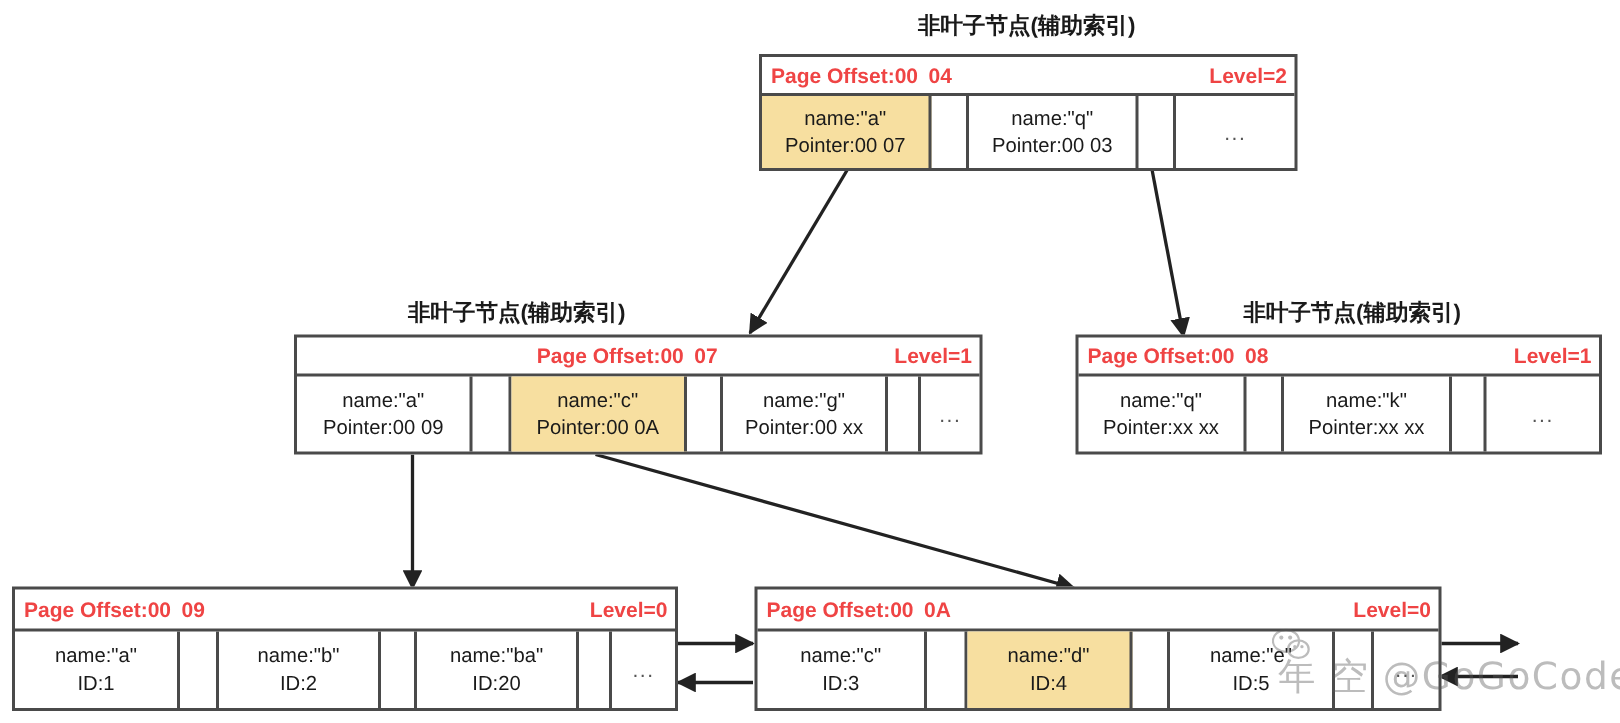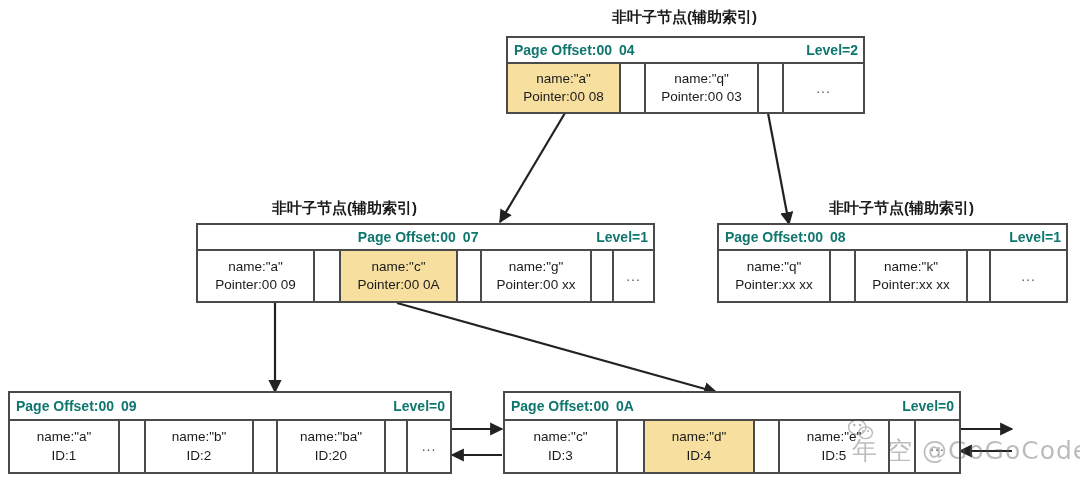--- a/index.html
+++ b/index.html
@@ -44,21 +44,21 @@
   .node-header {
     box-sizing: border-box;
     height: 26px;
     border-bottom: 2px solid #4a4a4a;
     display: flex;
     align-items: center;
     justify-content: space-between;
     padding: 0 5px 0 6px;
     font-size: 14px;
     font-weight: bold;
-    color: #0f766e;
+    color: #ef4444;
     white-space: nowrap;
   }
   .node-header .offset-label { display: flex; }
   .node-header .offset-label .gap { display: inline-block; width: 7px; }
 
   .node-cells {
     display: flex;
     box-sizing: border-box;
     height: 48px;
   }
@@ -148,21 +148,21 @@
       <span class="offset-label">
         <span>Page Offset:00</span>
         <span class="gap"></span>
         <span>04</span>
       </span>
       <span>Level=2</span>
     </div>
     <div class="node-cells">
       <div class="cell highlight" style="width:113px;">
         <div>name:"a"</div>
-        <div>Pointer:00 08</div>
+        <div>Pointer:00 07</div>
       </div>
       <div class="cell spacer" style="width:25px;"></div>
       <div class="cell" style="width:113px;">
         <div>name:"q"</div>
         <div>Pointer:00 03</div>
       </div>
       <div class="cell spacer" style="width:25px;"></div>
       <div class="cell ellipsis" style="width:79px;">...</div>
     </div>
   </div>

